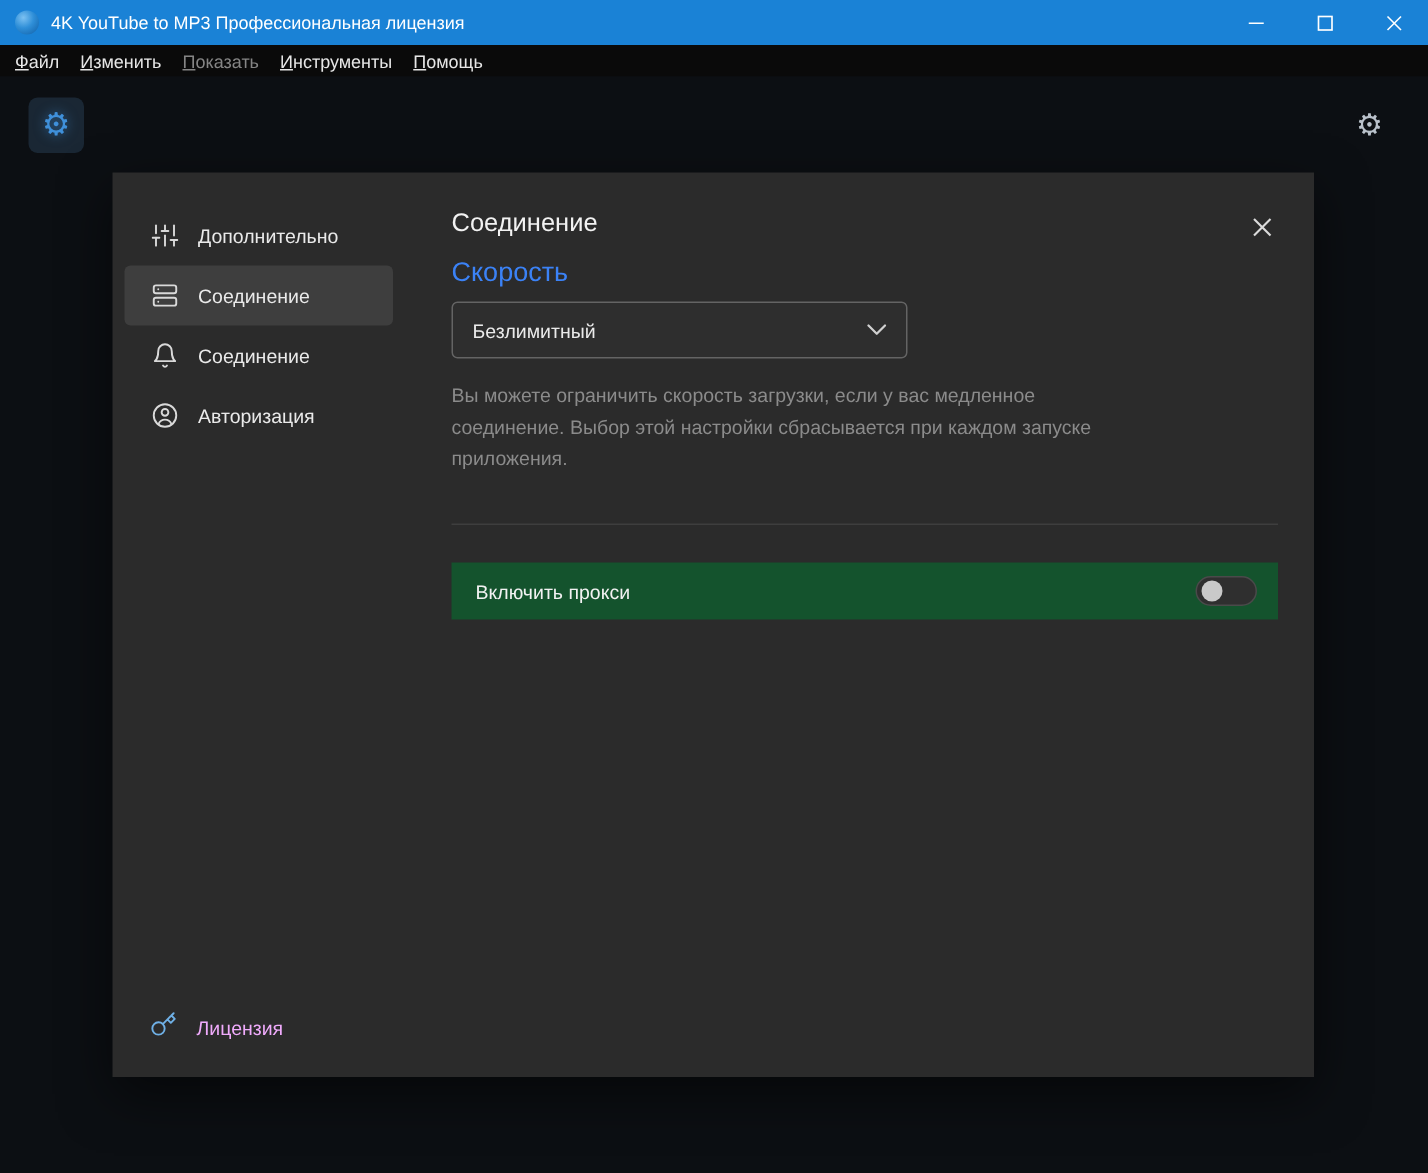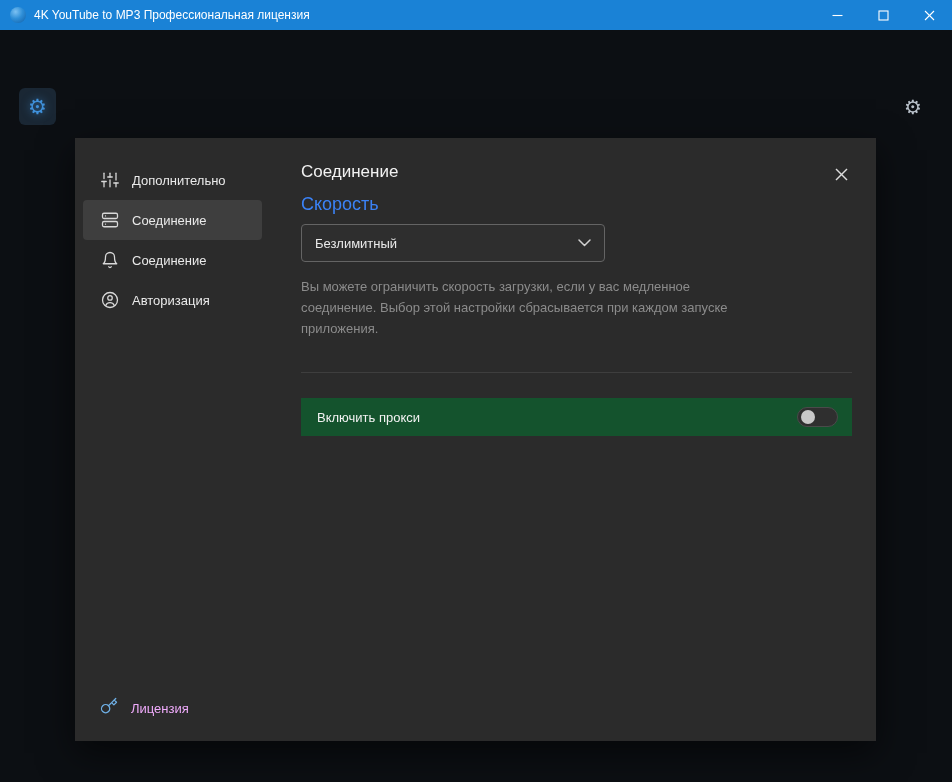--- a/index.html
+++ b/index.html
@@ -1,18 +1,18 @@
 <!DOCTYPE html>
 <html><head>
 <meta charset="utf-8">
 <style>
   * { margin:0; padding:0; box-sizing:border-box; }
   html,body { width:952px; height:782px; overflow:hidden; background:#0c0f13;
               font-family:"Liberation Sans","DejaVu Sans",sans-serif; }
-  .window { width:952px; height:782px; display:flex; flex-direction:column;gap:44px; }
+  .window { width:952px; height:782px; display:flex; flex-direction:column; }
 
   
   .titlebar { height:30px; background:#1a82d6; display:flex; align-items:center; flex-shrink:0; }
   .tb-icon { width:16px; height:16px; border-radius:50%; margin:0 8px 0 10px;
              background:radial-gradient(circle at 35% 30%, #7cc1f2 0%, #2f8fd8 45%, #0f5ea6 100%);
              flex-shrink:0; }
   .tb-title { font-size:12px; color:#ffffff; white-space:nowrap; }
   .tb-controls { margin-left:auto; display:flex; height:100%; }
   .tb-btn { width:46px; height:100%; display:flex; align-items:center; justify-content:center; cursor:default; }
   .tb-btn svg { display:block; }
@@ -98,20 +98,27 @@
       </div>
       <div class="tb-btn close">
         <svg width="11" height="11" viewBox="0 0 11 11">
             <line x1="1" y1="1" x2="10" y2="10" stroke="#ffffff" stroke-width="1.1"></line>
             <line x1="10" y1="1" x2="1" y2="10" stroke="#ffffff" stroke-width="1.1"></line>
           </svg>
       </div>
     </div>
   </div>
 
+  <div class="menubar">
+    <span class="menu-item">Файл</span>
+    <span class="menu-item">Изменить</span>
+    <span class="menu-item disabled">Показать</span>
+    <span class="menu-item">Инструменты</span>
+    <span class="menu-item">Помощь</span>
+  </div>
 
   <div class="main">
 
     <div class="app-logo">
       <span class="glyph">⚙</span>
     </div>
 
     <div class="gear-btn">
       <span class="glyph">⚙</span>
     </div>

